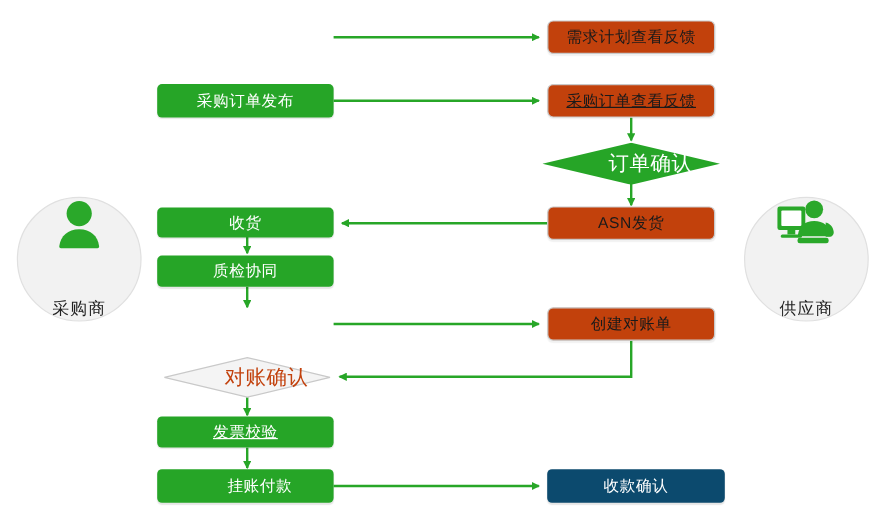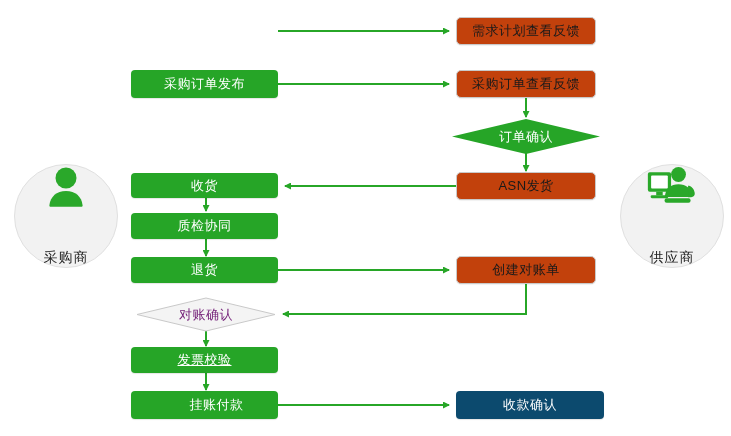--- a/index.html
+++ b/index.html
@@ -58,34 +58,34 @@
     box-shadow: 0 1px 1px rgba(0,0,0,0.10);
   }
 
   
   .diamond {
     position: absolute;
     z-index: 3;
   }
   .diamond .dlabel {
     position: absolute;
-    left: 0;
+    left: 16px;
     top: 0;
     width: 100%;
     height: 100%;
     display: flex;
     align-items: center;
     justify-content: center;
-    font-size: 13px;
+    font-size: 17px;
     letter-spacing: 0.5px;
     white-space: nowrap;
     z-index: 2;
   }
   .diamond-green .dlabel { color: #ffffff; }
-  .diamond-gray .dlabel  { color: #701a75; }
+  .diamond-gray .dlabel  { color: #c2410c; }
 
   
   .role {
     position: absolute;
     width: 104px;
     height: 104px;
     border-radius: 50%;
     background: #f2f2f2;
     border: 1px solid #e0e0e0;
     box-sizing: border-box;
@@ -173,44 +173,41 @@
     <div class="rlabel">供应商</div>
   </div>
 
   <div class="node node-gray" style="left:456px; top:17px; width:140px; height:28px;">
     <span>需求计划查看反馈</span>
   </div>
 
   <div class="node node-green" style="left:131px; top:70px; width:147px; height:28px;">
     <span>采购订单发布</span>
   </div>
-  <div class="node node-gray" style="left:456px; top:70px; width:140px; height:28px;">
+  <div class="node node-gray" style="left:456px; top:70px; width:140px; height:28px;text-decoration:underline;">
     <span>采购订单查看反馈</span>
   </div>
 
   <div class="diamond diamond-green" style="left:452px; top:119px; width:148px; height:35px;">
     <svg width="148" height="35" viewBox="0 0 148 35" style="position:absolute;left:0;top:0;">
       <polygon points="74,0 148,17.5 74,35 0,17.5" fill="#26a527"></polygon>
     </svg>
     <div class="dlabel">订单确认</div>
   </div>
 
   <div class="node node-gray" style="left:456px; top:172px; width:140px; height:28px;">
     <span>ASN发货</span>
   </div>
 
   <div class="node node-green" style="left:131px; top:173px; width:147px; height:25px;">
     <span>收货</span>
   </div>
   <div class="node node-green" style="left:131px; top:213px; width:147px; height:26px;text-align:right;">
     <span>质检协同</span>
   </div>
-  <div class="node node-green" style="left:131px; top:257px; width:147px; height:26px;">
-    <span>退货</span>
-  </div>
 
   <div class="node node-gray" style="left:456px; top:256px; width:140px; height:28px;">
     <span>创建对账单</span>
   </div>
 
   <div class="diamond diamond-gray" style="left:136px; top:297px; width:140px; height:35px;">
     <svg width="140" height="35" viewBox="0 0 140 35" style="position:absolute;left:0;top:0;">
       <polygon points="70,1 139,17.5 70,34 1,17.5" fill="#f4f4f4" stroke="#c9c9c9" stroke-width="1"></polygon>
     </svg>
     <div class="dlabel">对账确认</div>

